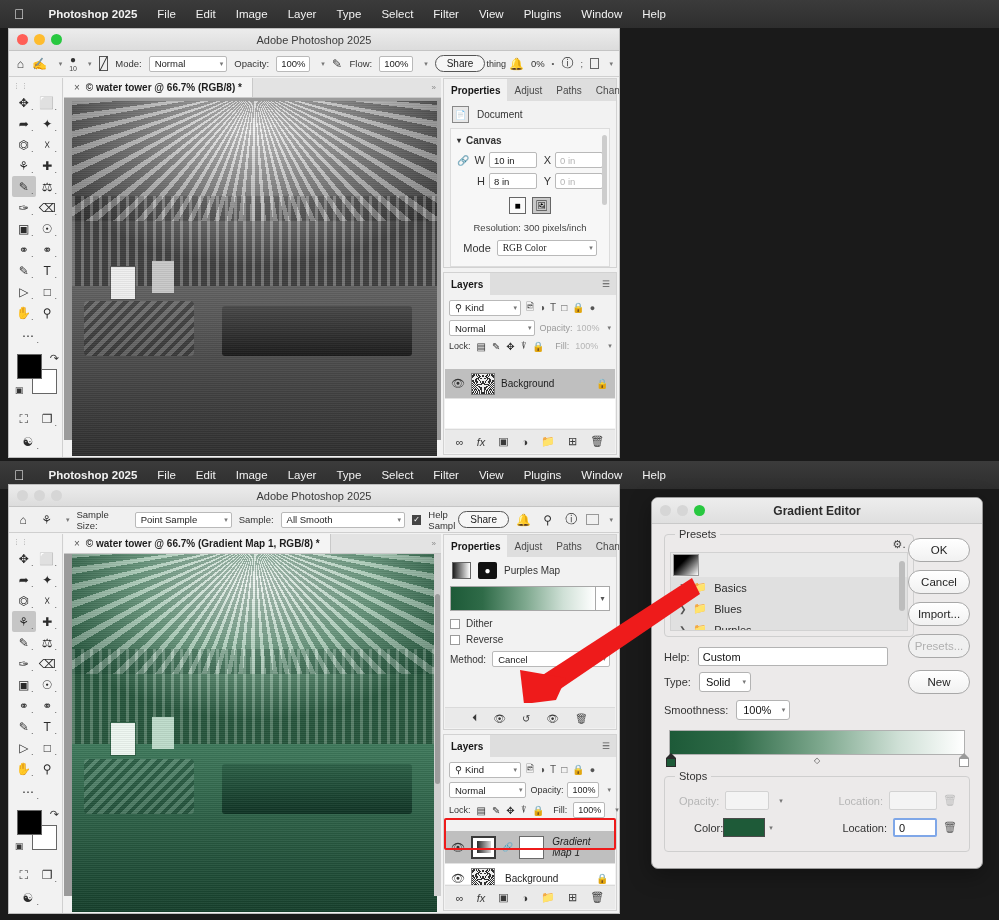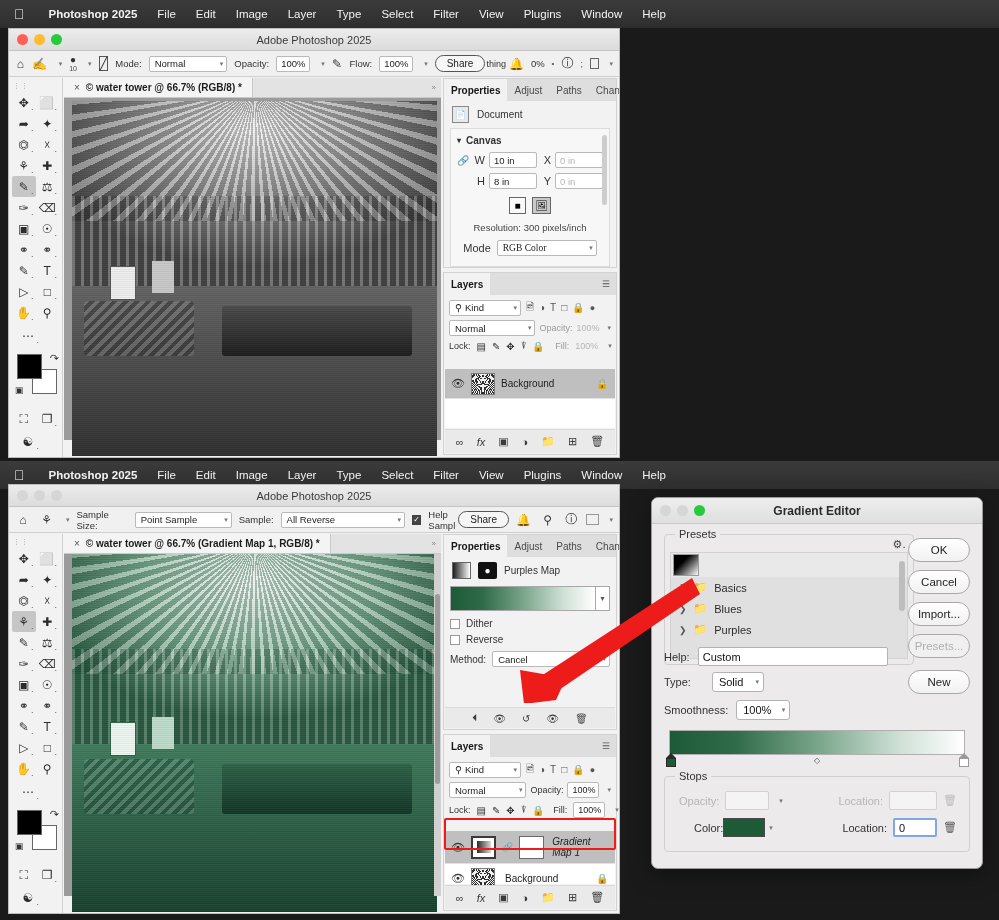--- a/index.html
+++ b/index.html
@@ -461,21 +461,21 @@
       <span class="icbtn">⌂</span>
       <span class="icbtn">⚘</span>
       <span class="caret">▾</span>
       <span class="lbl" style="font-size:9.5px;">Sample Size:</span>
       <span class="selectish" style="width:105px;">
         <span>Point Sample</span>
         <span class="caret">▾</span>
       </span>
       <span class="lbl" style="font-size:9.5px;">Sample:</span>
       <span class="selectish" style="width:135px;">
-        <span>All Reverse</span>
+        <span>All Smooth</span>
         <span class="caret">▾</span>
       </span>
       <span style="width:10px;height:10px;border:1px solid #444;background:#444;color:#fff;font-size:8px;display:flex;align-items:center;justify-content:center;">✓</span>
       <span class="lbl" style="font-size:9.5px;">Help Sampl</span>
       <span class="sharebtn" style="margin-left:-22px;">Share</span>
       <span class="icbtn">🔔</span>
       <span class="icbtn">⚲</span>
       <span class="icbtn">ⓘ</span>
       <span class="icbtn" style="border:1px solid #999;width:13px;height:11px;"></span>
       <span class="caret">▾</span>
@@ -691,21 +691,21 @@
   <div class="dialog" style="left:651px; top:497px; width:332px; height:372px;">
     <div class="dlg-title">
       <div class="traffic">
         <span class="dot off"></span>
         <span class="dot off"></span>
         <span class="dot g"></span>
       </div>
       <div class="t">Gradient Editor</div>
     </div>
 
-    <div class="group" style="position:absolute;left:12px;top:36px;width:250px;height:131px;text-decoration:underline;">
+    <div class="group" style="position:absolute;left:12px;top:36px;width:250px;height:103px;text-decoration:underline;">
       <span class="legend">Presets</span>
       <span style="position:absolute;right:7px;top:3px;font-size:11px;color:#444;">⚙․</span>
       <div style="position:absolute;left:5px;top:17px;right:5px;bottom:5px;background:#e0e0e0;border:1px solid #d2d2d2;overflow:hidden;">
         <div style="height:24px;background:#e9e9e9;display:flex;align-items:center;padding-left:2px;">
           <span class="gradbar-bw" style="width:26px;height:22px;border:1px solid #9a9a9a;"></span>
         </div>
         <div class="folderrow">
           <span class="tri">❯</span>
           <span class="folder">📁</span>
           <span>Basics</span>
@@ -730,21 +730,21 @@
       <div class="btn" style="margin-bottom:8px;">Import...</div>
       <div class="btn disabled" style="margin-bottom:8px;">Presets...</div>
       <div class="btn" style="margin-top:12px;">New</div>
     </div>
 
     <div style="position:absolute;left:12px;top:149px;display:flex;align-items:center;gap:8px;">
       <span class="lbl">Help:</span>
       <span class="inputbox" style="width:190px;">Custom</span>
     </div>
 
-    <div style="position:absolute;left:12px;top:174px;display:flex;align-items:center;gap:21px;">
+    <div style="position:absolute;left:12px;top:174px;display:flex;align-items:center;gap:8px;">
       <span class="lbl">Type:</span>
       <span class="popup" style="width:52px;">
         <span>Solid</span>
         <span class="caret">▾</span>
       </span>
     </div>
 
     <div style="position:absolute;left:12px;top:202px;display:flex;align-items:center;gap:8px;">
       <span class="lbl">Smoothness:</span>
       <span class="popup" style="width:54px;">

